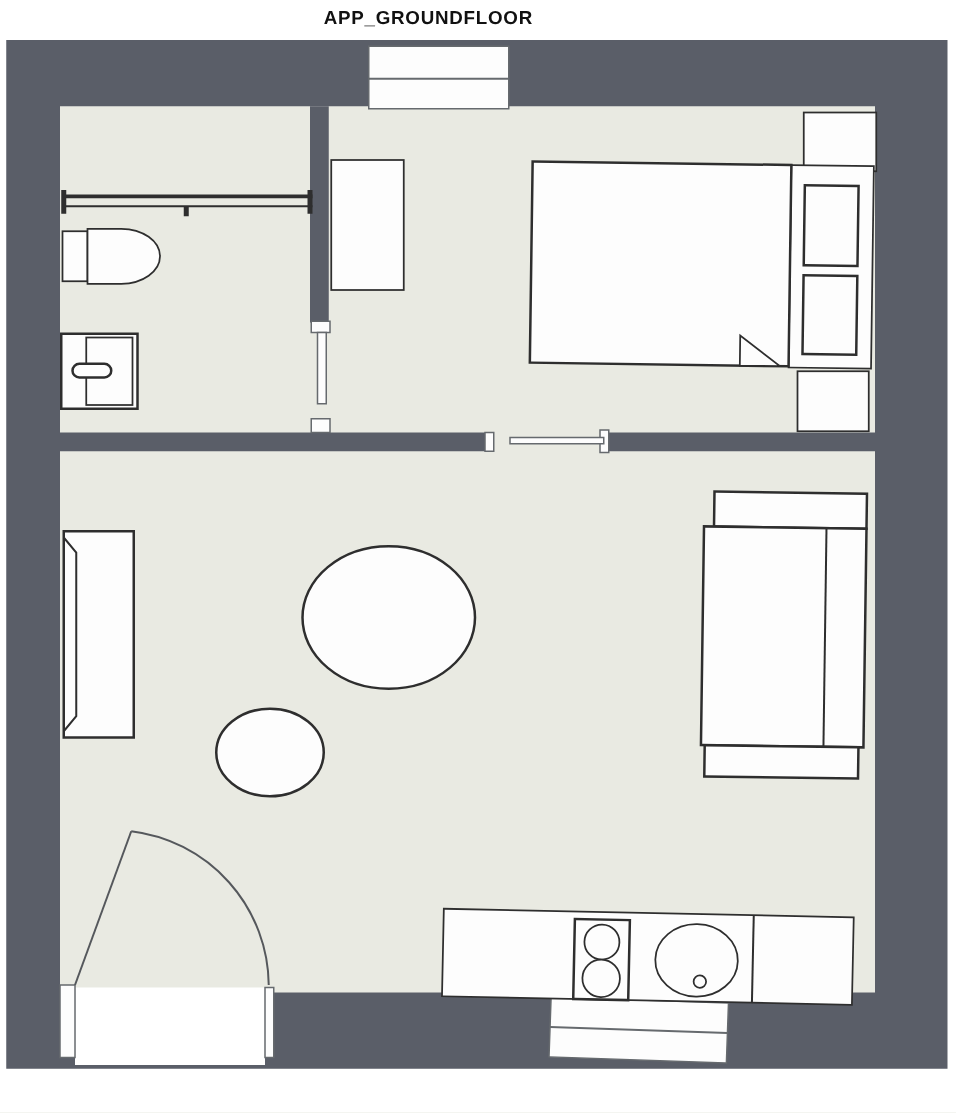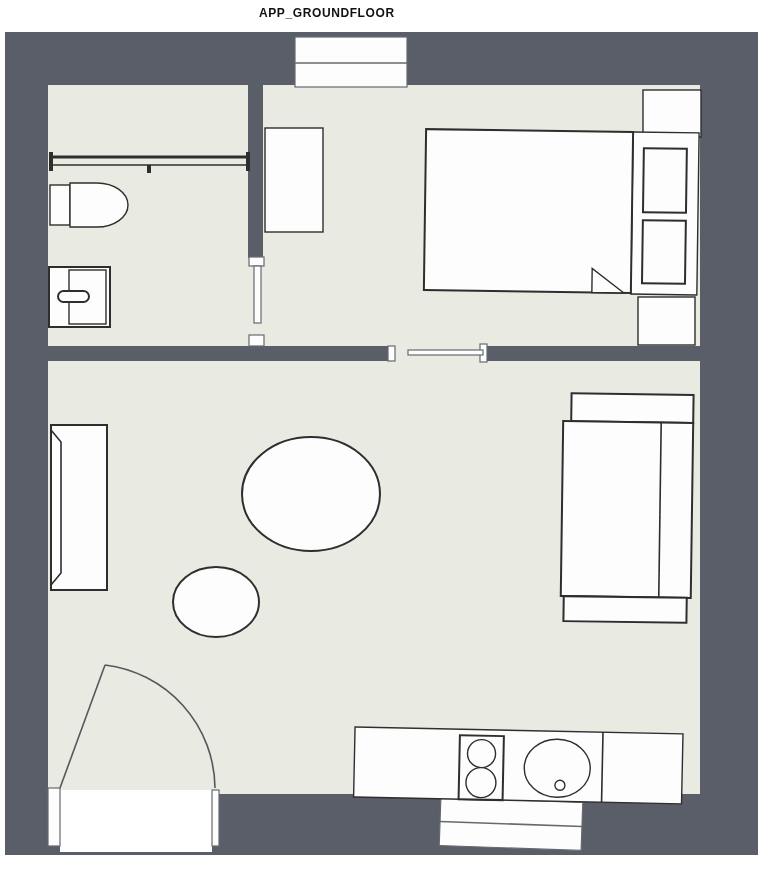--- a/index.html
+++ b/index.html
@@ -14,21 +14,21 @@
   html,body{margin:0;padding:0;}
   body{
     width:765px;height:890px;
     background:var(--background);
     font-family:"Liberation Sans", sans-serif;
     position:relative;
     overflow:hidden;
   }
   .plan-title{
     position:absolute;left:259px;top:6px;
-    font-size:12px;font-weight:700;letter-spacing:.6px;
+    font-size:15px;font-weight:700;letter-spacing:.6px;
     color:var(--title_text);
   }
   svg{position:absolute;left:0;top:0;}
   .wall{fill:var(--wall);stroke:none;}
   .floor{fill:var(--floor);stroke:none;}
   .furn{fill:var(--furniture);stroke:var(--outline);stroke-width:2;}
   .furn-thin{fill:var(--furniture);stroke:var(--outline);stroke-width:1.4;}
   .frame{fill:var(--furniture);stroke:var(--outline_light);stroke-width:1.2;}
   .ln{stroke:var(--outline);stroke-width:1.6;fill:none;}
   .ln-thick{stroke:var(--outline);stroke-width:3;fill:none;}

